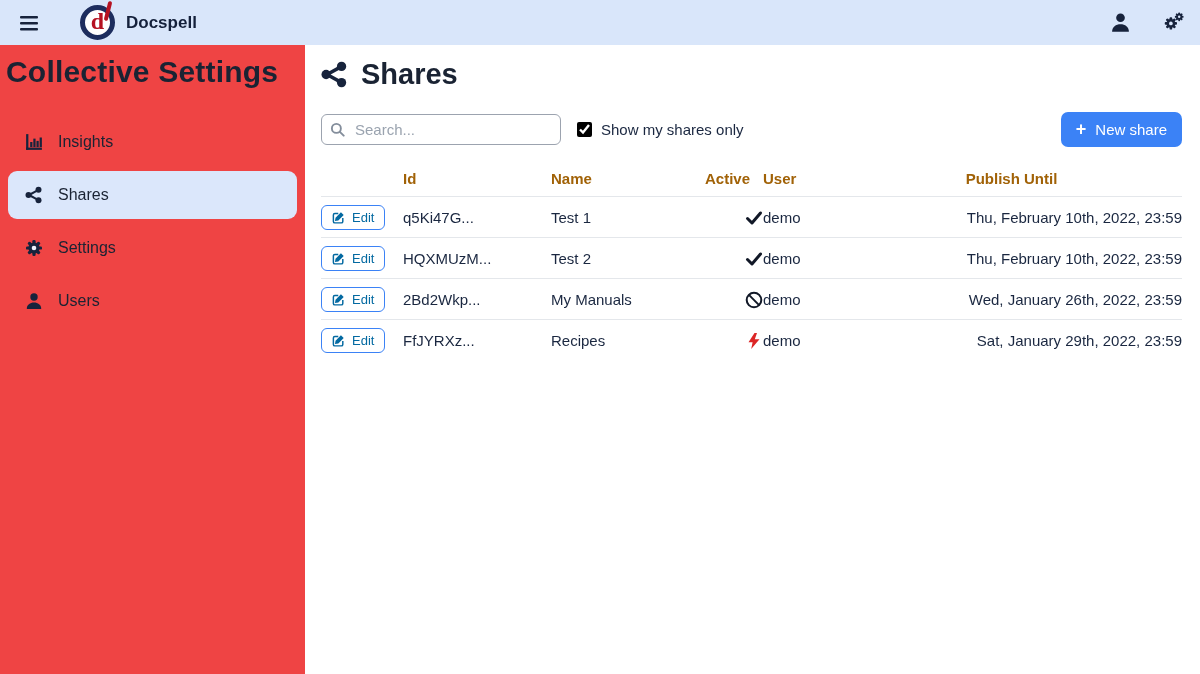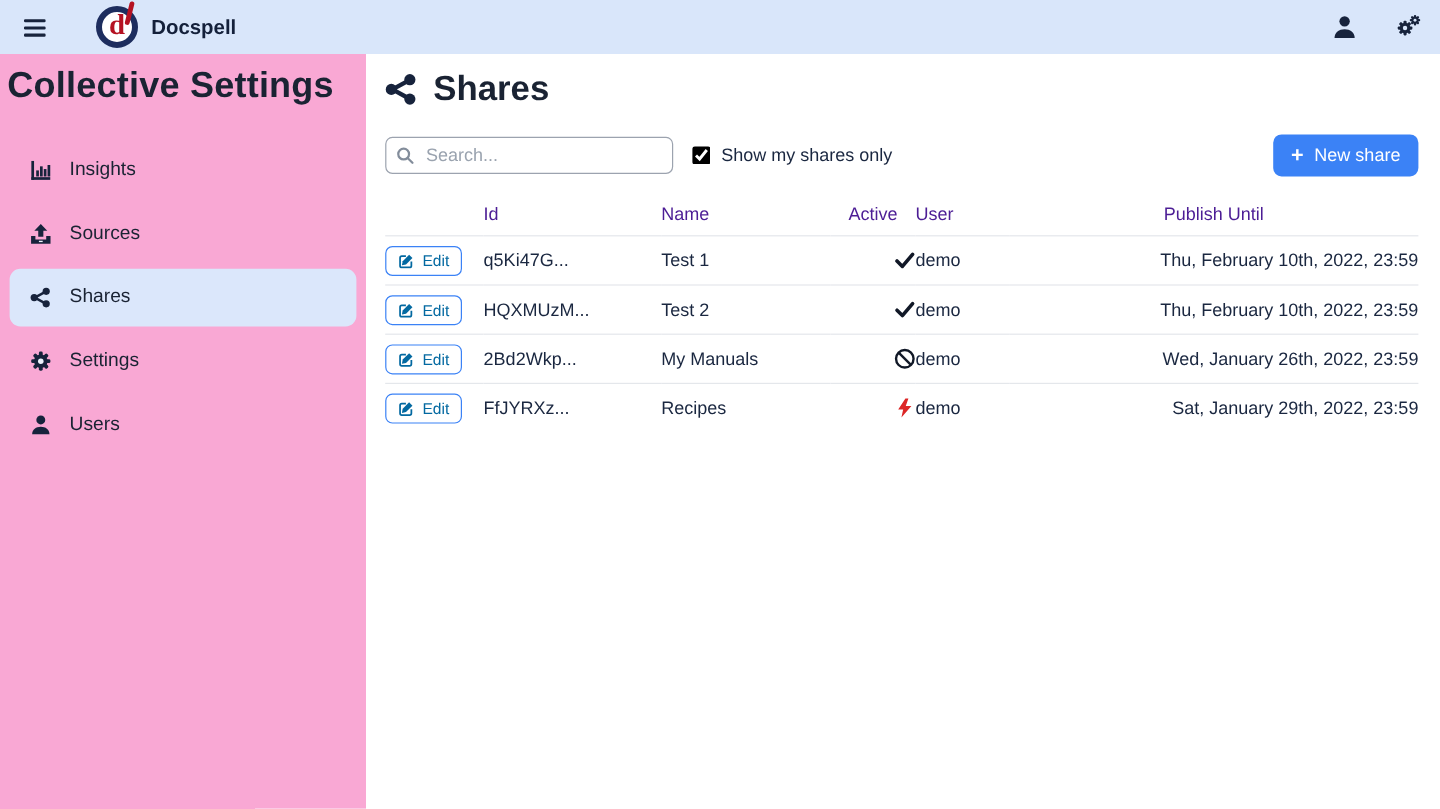--- a/index.html
+++ b/index.html
@@ -34,21 +34,21 @@
     right: 0px; top: -9px; transform: rotate(14deg); border-radius: 2px;
   }
   .brand { font-size: 17px; font-weight: 700; margin-left: 11px; color: #14203a; }
   .nav-right { margin-left: auto; display: flex; align-items: center; gap: 32px; }
   .nav-icon { width: 21px; height: 21px; color: #17233c; cursor: pointer; }
 
   
   .app { display: flex; height: 629px; }
 
   
-  .sidebar { width: 305px; background: #f9a8d4; flex-shrink: 0; }
+  .sidebar { width: 305px; background: #ef4444; flex-shrink: 0; }
   .sidebar-title {
     font-size: 30px; font-weight: 700; line-height: 1.15;
     padding: 10px 6px 0 6px; color: #1a2333;
     word-break: break-all; letter-spacing: 0.2px;
   }
   .nav-list { margin-top: 28px; }
   .nav-item {
     height: 48px; margin: 0 8px 5px 8px; border-radius: 9px;
     display: flex; align-items: center; padding: 0 17px; gap: 15px;
     font-size: 16px; color: #1a2333; cursor: pointer;
@@ -80,21 +80,21 @@
     margin-left: auto; background: #3b82f6; color: #ffffff; border: none;
     border-radius: 7px; padding: 0 15px; height: 35px; font-size: 15px;
     display: inline-flex; align-items: center; gap: 9px; cursor: pointer;
     font-family: "Liberation Sans", sans-serif;
   }
   .new-share-btn .plus { font-size: 18px; font-weight: 700; line-height: 1; margin-top: -1px; }
 
   
   table { border-collapse: collapse; table-layout: fixed; width: calc(100% - 16px); margin: 19px 8px 0 8px; }
   thead th {
-    font-size: 15px; font-weight: 400; color: #4c1d95;
+    font-size: 15px; font-weight: 700; color: #a16207;
     text-align: left; padding: 4px 0 9px 0; border-bottom: 1px solid #e4e7eb;
   }
   thead th.center { text-align: center; }
   tbody td { font-size: 15px; color: #1a2740; padding: 7px 0; height: 41px; border-bottom: 1px solid #e4e7eb; }
   tbody tr:last-child td { border-bottom: none; }
   td.center { text-align: right; }
   .edit-btn {
     display: inline-flex; align-items: center; gap: 7px;
     border: 1px solid #3b82f6; color: #0369a1; background: #ffffff;
     border-radius: 6px; padding: 4px 10px; font-size: 13px; cursor: pointer;
@@ -165,30 +165,20 @@
               <rect x="1" y="13" width="14" height="2"></rect>
               <rect x="4.6" y="8" width="2" height="4.5"></rect>
               <rect x="7.4" y="5" width="2" height="7.5"></rect>
               <rect x="10.2" y="7" width="2" height="5.5"></rect>
               <rect x="13" y="4" width="2" height="8.5"></rect>
             </svg>
         </span>
         <span>Insights</span>
       </div>
 
-      <div class="nav-item">
-        <span class="icon">
-          <svg viewBox="0 0 16 16" fill="currentColor">
-              <polygon points="8,0.5 12.8,5.5 9.9,5.5 9.9,10 6.1,10 6.1,5.5 3.2,5.5"></polygon>
-              <path d="M0.8 9.5 H4 V12 H12 V9.5 H15.2 V15.3 H0.8 Z"></path>
-              <rect x="6.6" y="13" width="2.8" height="1" fill="#edf3fd"></rect>
-            </svg>
-        </span>
-        <span>Sources</span>
-      </div>
 
       <div class="nav-item active">
         <span class="icon">
           <svg viewBox="0 0 18 18" fill="none" stroke="currentColor">
             <line x1="4" y1="9" x2="13.5" y2="3.8" stroke-width="2"></line>
             <line x1="4" y1="9" x2="13.5" y2="14.2" stroke-width="2"></line>
             <circle cx="13.5" cy="3.8" r="3" fill="currentColor" stroke="none"></circle>
             <circle cx="3.5" cy="9" r="3" fill="currentColor" stroke="none"></circle>
             <circle cx="13.5" cy="14.2" r="3" fill="currentColor" stroke="none"></circle>
           </svg>

